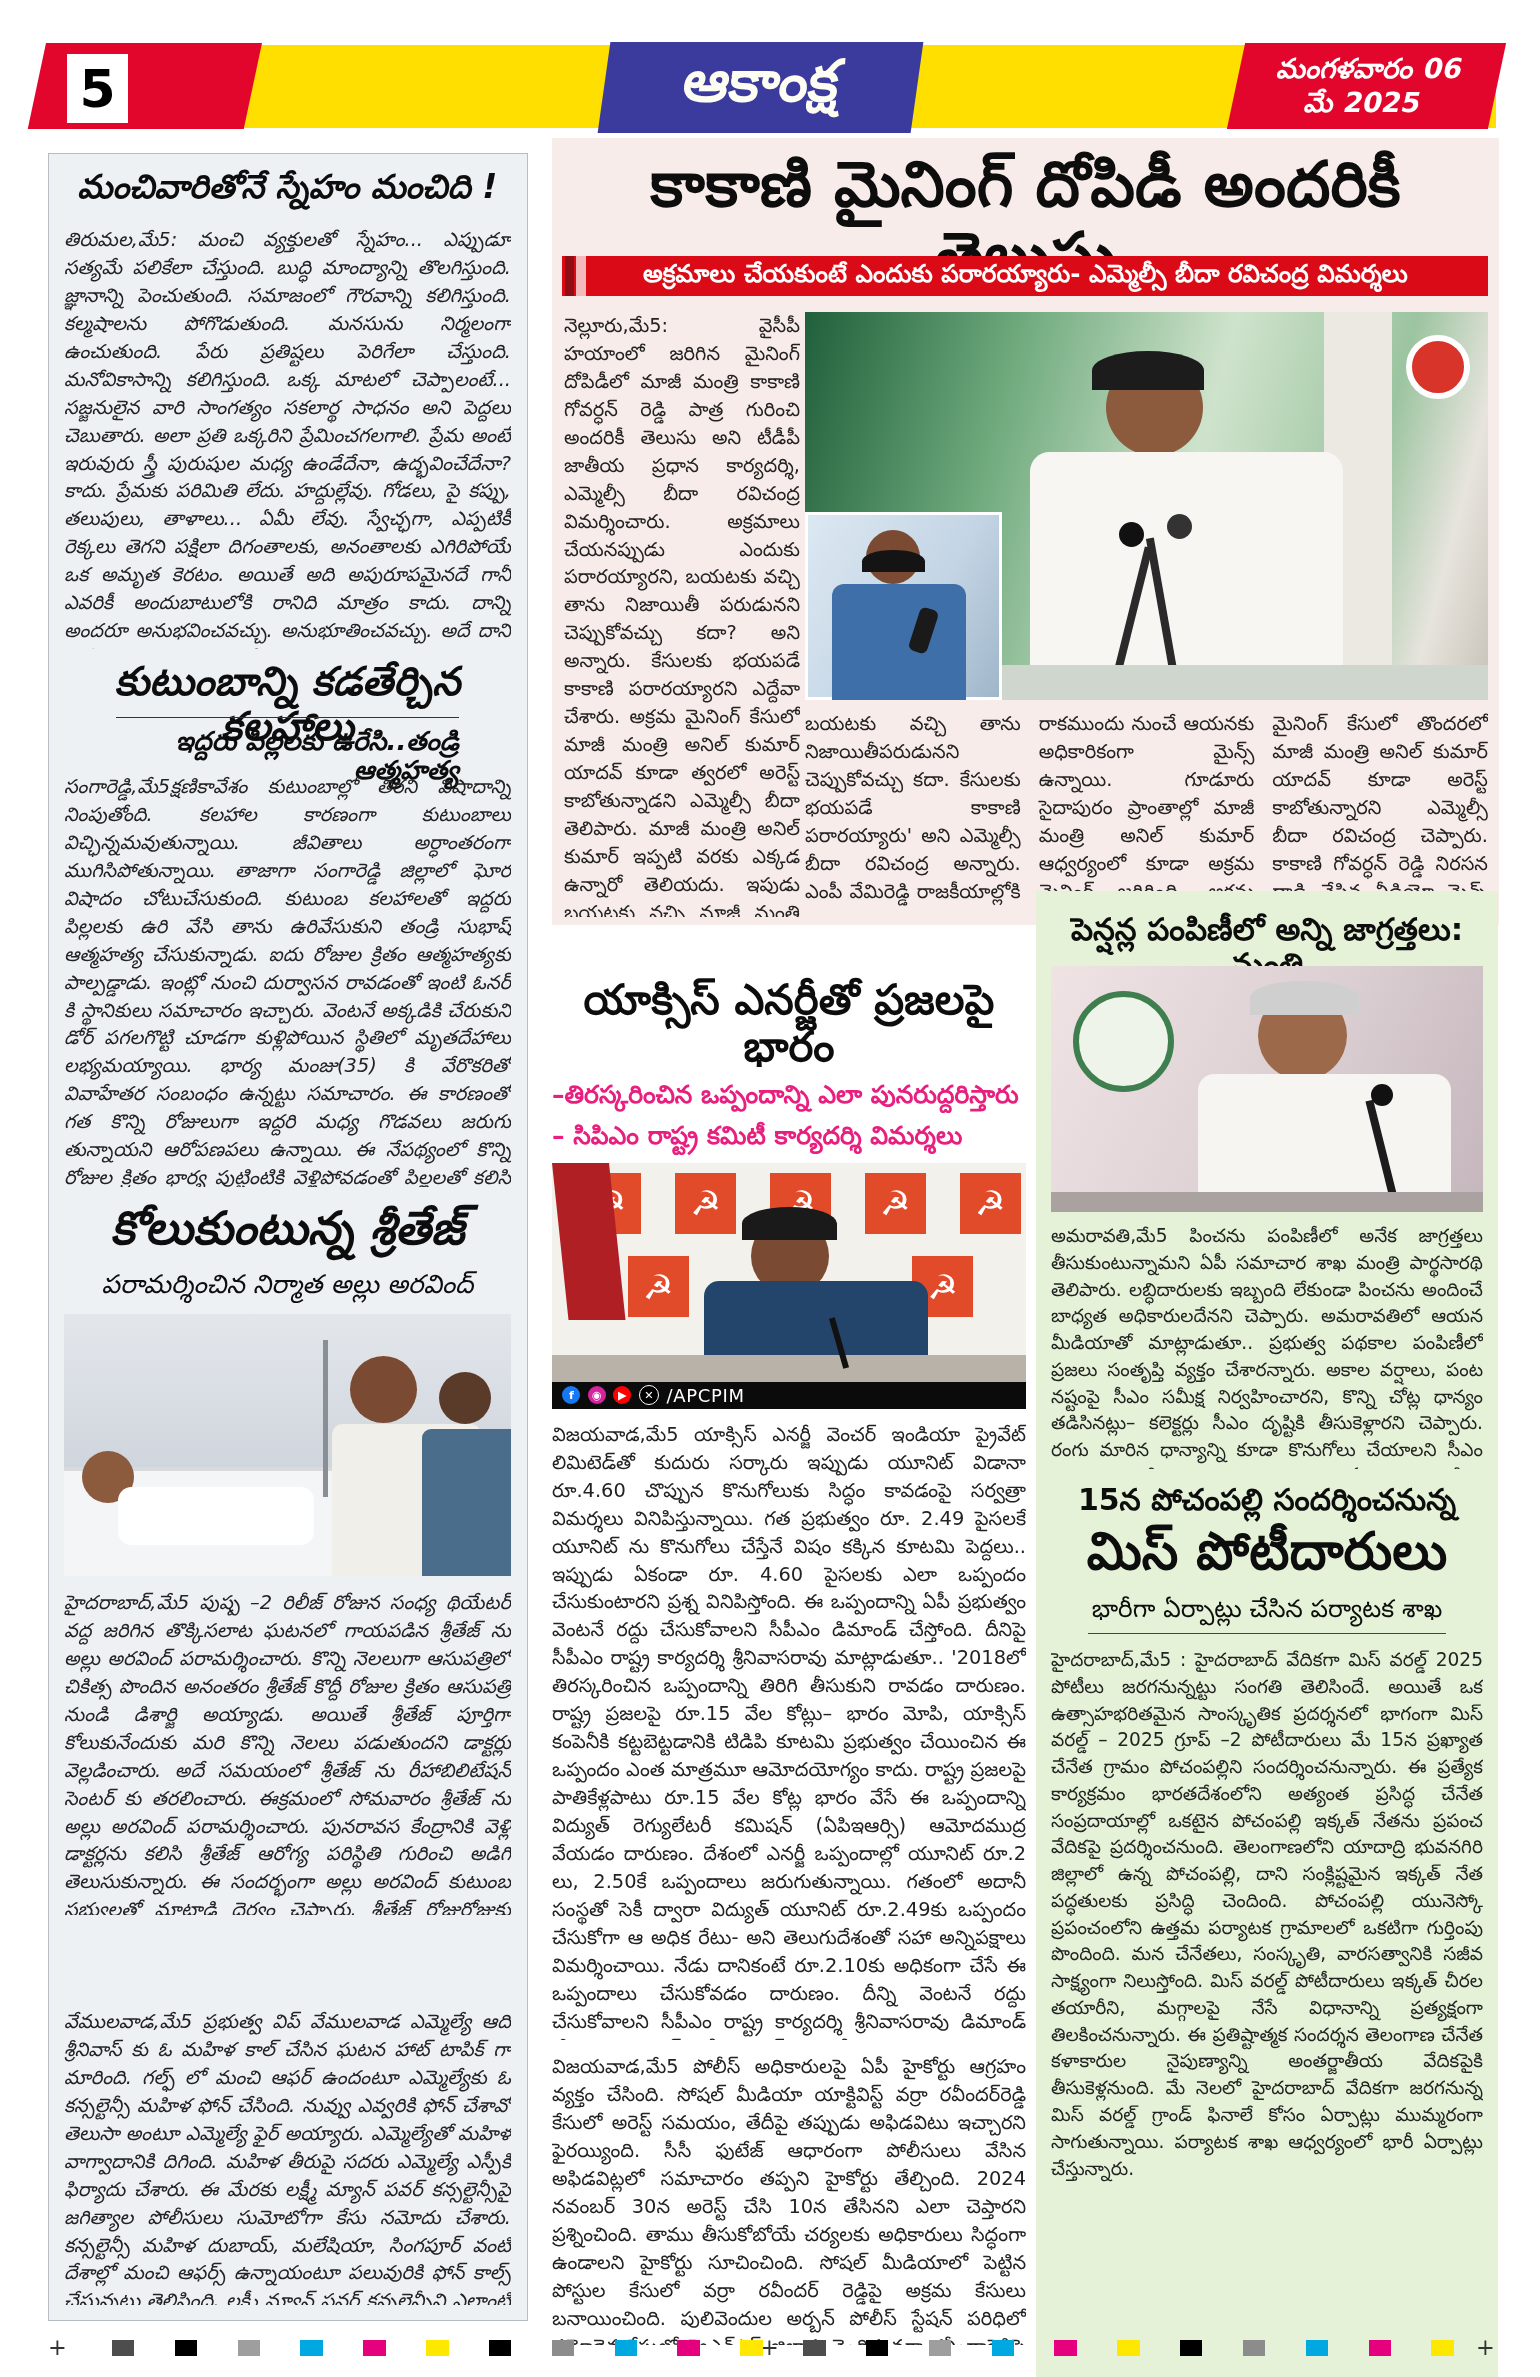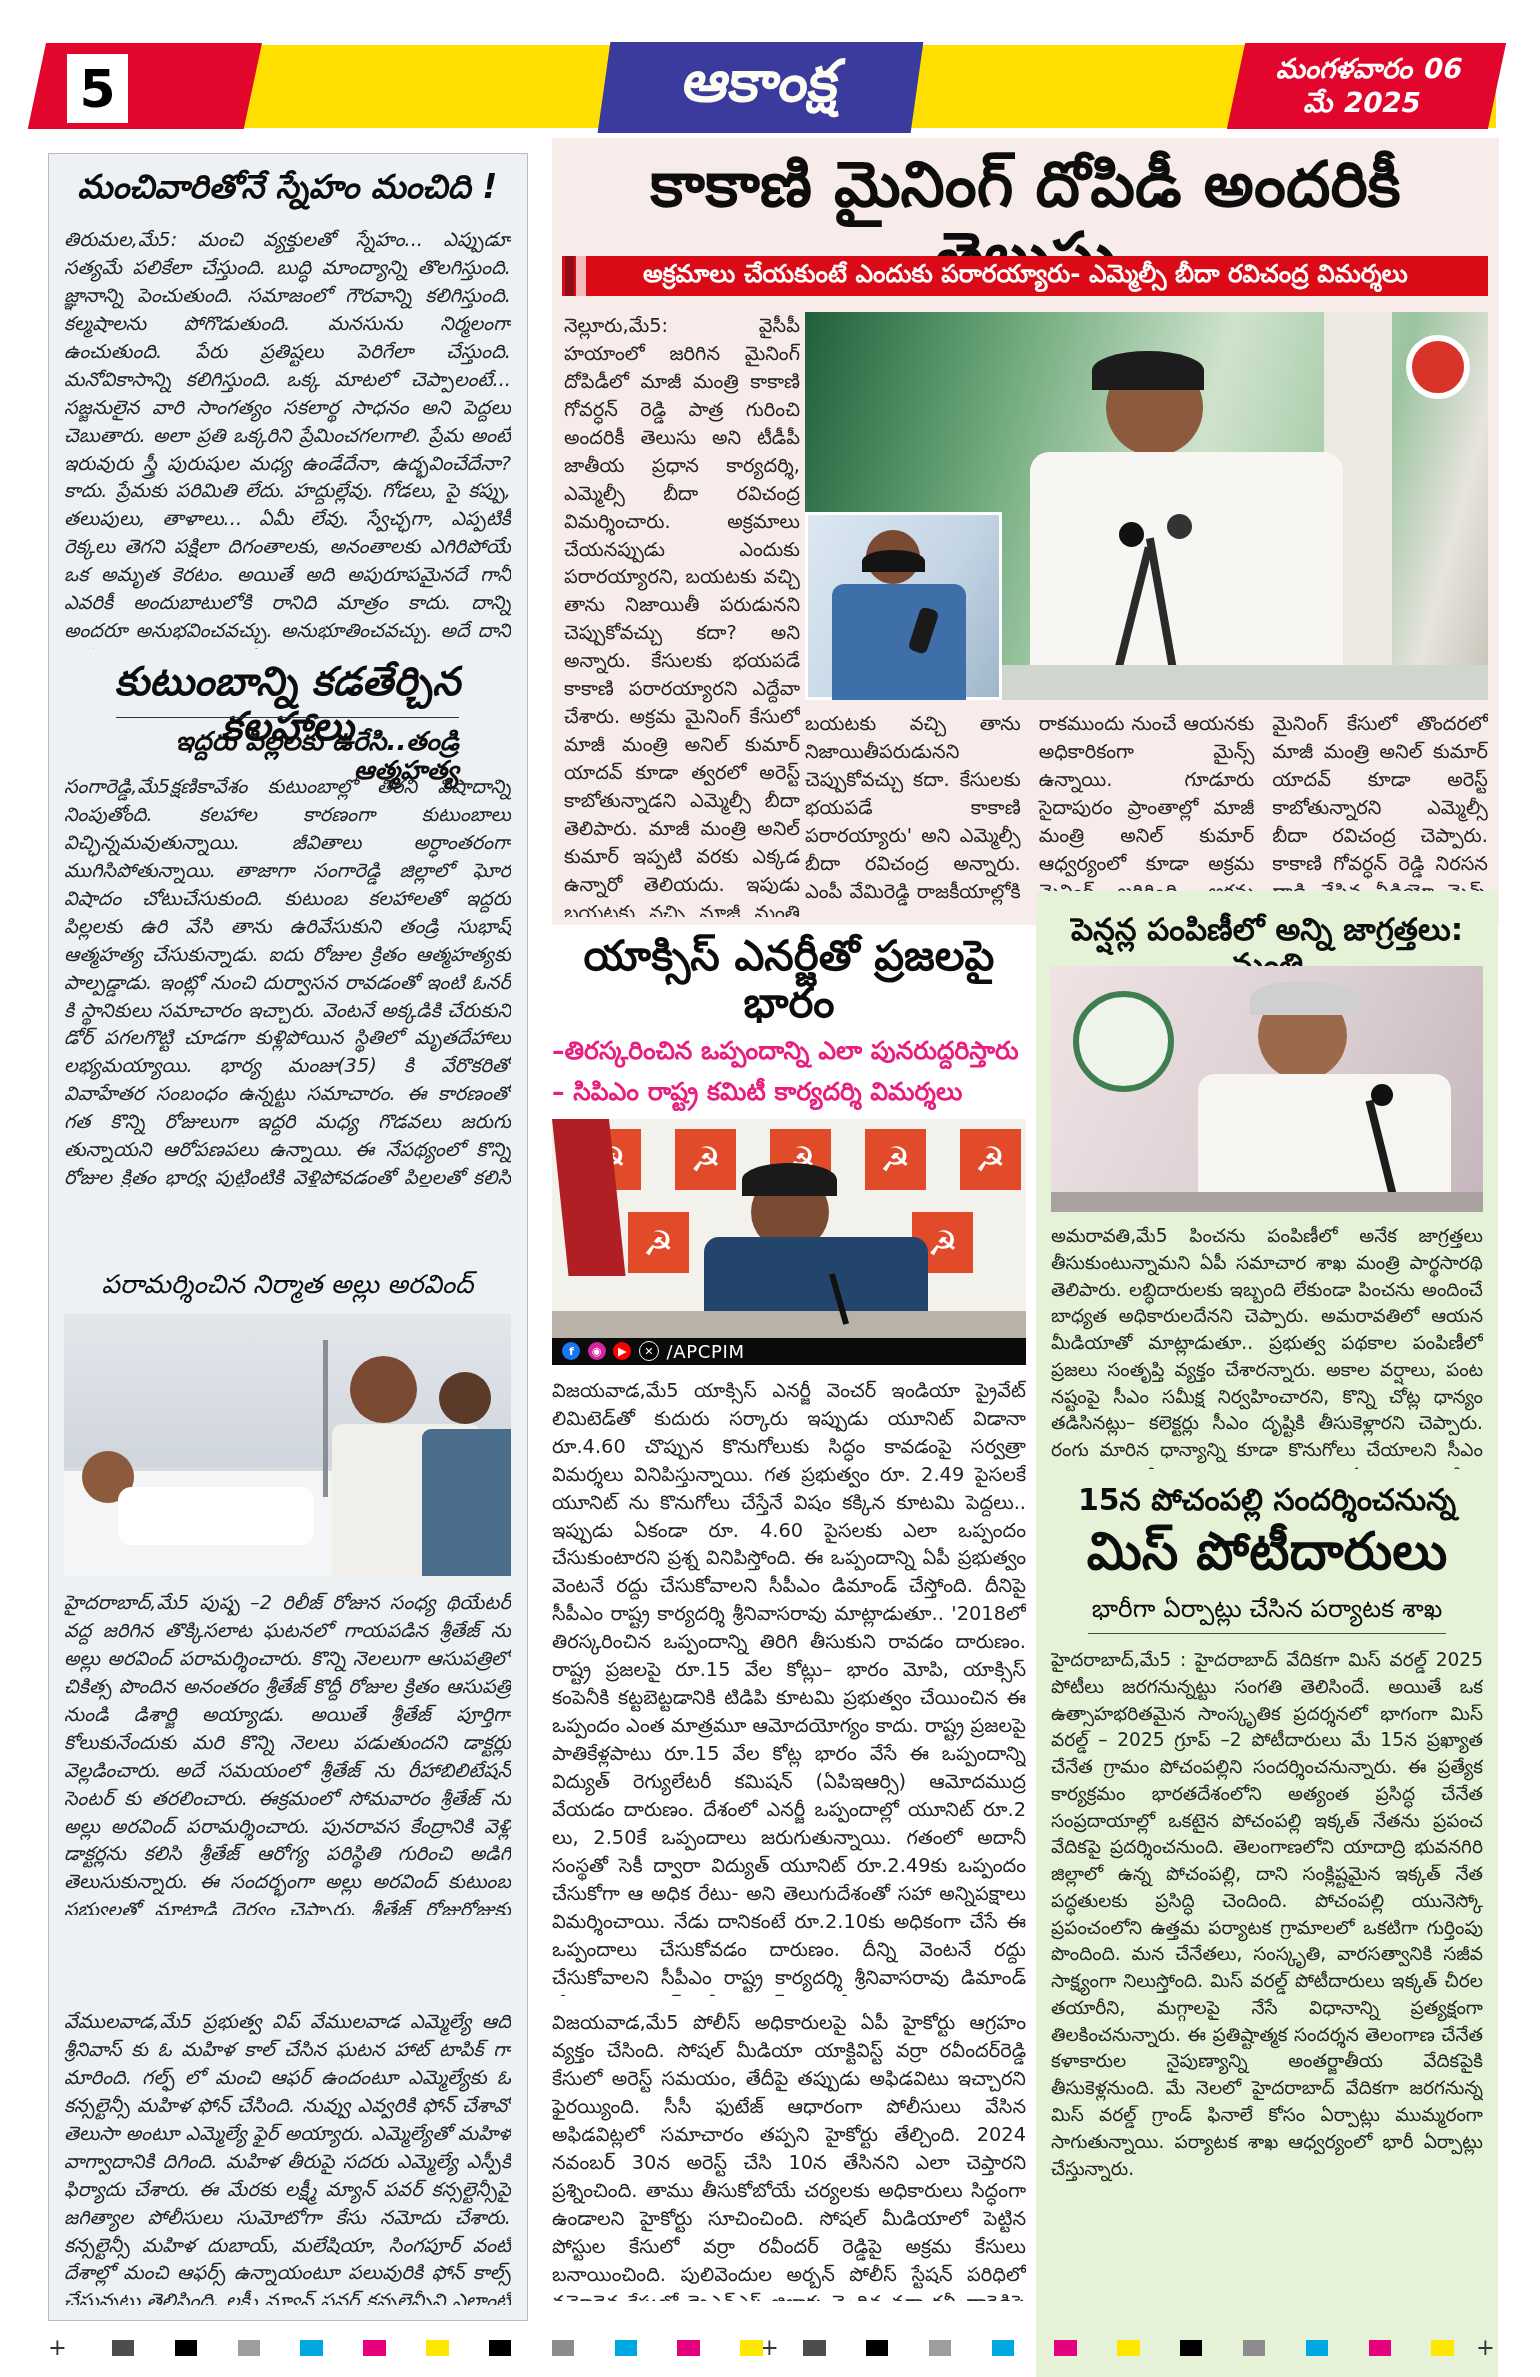--- a/index.html
+++ b/index.html
@@ -21,21 +21,21 @@
   
   .leftbox{position:absolute;left:48px;top:153px;width:478px;height:2166px;background:#eef1f4;border:0.7px solid #b6bdc5;}
   .leftbox .inner{position:absolute;left:15px;width:447px;font-style:italic;}
   
   .mainbox{position:absolute;left:552px;top:138px;width:947px;height:787px;background:#f8ecea;}
   .strap{position:absolute;left:10.4px;top:118px;width:926px;height:40px;background:#da0b16;color:#ffffff;
          display:flex;align-items:center;justify-content:center;font-size:24.6px;font-weight:bold;}
   .strap-tab1{position:absolute;left:3px;top:0;width:9px;height:40px;background:#8f0e14;}
   .strap-tab2{position:absolute;left:13.4px;top:0;width:10.4px;height:40px;background:#f3b9bb;}
   
-  .axiscol{position:absolute;left:552px;top:932px;width:474px;}
+  .axiscol{position:absolute;left:552px;top:976px;width:474px;}
   .sub-magenta{color:#e81f7e;font-weight:bold;font-size:25px;line-height:1.2;}
   
   .greenbox{position:absolute;left:1036px;top:891px;width:462px;height:1661px;background:#e5f2d8;}
   
   .ph{position:relative;overflow:hidden;}
   .ph *{position:absolute;}
   .socialbar{position:absolute;left:0;bottom:0;width:100%;height:27px;background:#0b0b0b;display:flex;align-items:center;gap:7.5px;padding-left:10.4px;box-sizing:border-box;}
   .sic{position:static!important;width:18px;height:18px;border-radius:50%;display:flex;align-items:center;justify-content:center;font-size:11.2px;color:#fff;font-weight:bold;}
   .handle{position:static!important;color:#ffffff;font-size:18px;font-weight:normal;letter-spacing:0.7px;}
   
@@ -58,20 +58,21 @@
   </div>
 
   <div class="leftbox">
     <div class="inner hl" style="top:15px;font-size:33px;">మంచివారితోనే స్నేహం మంచిది !</div>
     <div class="inner bt" style="top:72px;height:423px;">తిరుమల,మే5: మంచి వ్యక్తులతో స్నేహం... ఎప్పుడూ సత్యమే పలికేలా చేస్తుంది. బుద్ధి మాంద్యాన్ని తొలగిస్తుంది. జ్ఞానాన్ని పెంచుతుంది. సమాజంలో గౌరవాన్ని కలిగిస్తుంది. కల్మషాలను పోగొడుతుంది. మనసును నిర్మలంగా ఉంచుతుంది. పేరు ప్రతిష్టలు పెరిగేలా చేస్తుంది. మనోవికాసాన్ని కలిగిస్తుంది. ఒక్క మాటలో చెప్పాలంటే... సజ్జనులైన వారి సాంగత్యం సకలార్థ సాధనం అని పెద్దలు చెబుతారు. అలా ప్రతి ఒక్కరిని ప్రేమించగలగాలి. ప్రేమ అంటే ఇరువురు స్త్రీ పురుషుల మధ్య ఉండేదేనా, ఉద్భవించేదేనా? కాదు. ప్రేమకు పరిమితి లేదు. హద్దుల్లేవు. గోడలు, పై కప్పు, తలుపులు, తాళాలు... ఏమీ లేవు. స్వేచ్ఛగా, ఎప్పటికీ రెక్కలు తెగని పక్షిలా దిగంతాలకు, అనంతాలకు ఎగిరిపోయే ఒక అమృత కెరటం. అయితే అది అపురూపమైనదే గానీ ఎవరికీ అందుబాటులోకి రానిది మాత్రం కాదు. దాన్ని అందరూ అనుభవించవచ్చు. అనుభూతించవచ్చు. అదే దాని ప్రత్యేకత. నిజానికి ఈ లోకం ఇంత సజావుగా నడుస్తోందంటే దానికి కారణం, మూలం... ప్రేమే. ప్రేమ... భగవంతుడి ప్రతిరూపమే. ఆయన కల్యాణ గుణమేఇంత అద్భుతమైన ప్రేమను నిత్యజీవితంలో అనుభవిస్తున్న లోకం ఎంతో ఆనందంలో ఓలలాడాలి కదా... మరి ఈ దుఃఖం ఏమిటి, ఈ విషాదం ఏమిటి? మనుషుల్లోని స్వార్థం, మూర్ఖత్వం, దురాశ... ఈ దుర్గుణాలవల్ల వంచనకు గురవుతున్నామన్న సత్యం అమాయకులమైన మనకర్థం కాదు. అర్థమయ్యేసరికి మన జీవితమే ముగిసిపోతుంది.</div>
 
     <div class="inner hl" style="top:505px;font-size:40px;text-align:center;">కుటుంబాన్ని కడతేర్చిన కలహాలు</div>
     <div class="inner hl rule" style="top:563px;left:67px;width:343px;padding-top:9px;font-size:26px;">ఇద్దరు పిల్లలకు ఉరేసి..తండ్రి ఆత్మహత్య</div>
     <div class="inner bt" style="top:619px;height:414px;">సంగారెడ్డి,మే5క్షణికావేశం కుటుంబాల్లో తీరని విషాదాన్ని నింపుతోంది. కలహాల కారణంగా కుటుంబాలు విచ్ఛిన్నమవుతున్నాయి. జీవితాలు అర్ధాంతరంగా ముగిసిపోతున్నాయి. తాజాగా సంగారెడ్డి జిల్లాలో ఘోర విషాదం చోటుచేసుకుంది. కుటుంబ కలహాలతో ఇద్దరు పిల్లలకు ఉరి వేసి తాను ఉరివేసుకుని తండ్రి సుభాష్ ఆత్మహత్య చేసుకున్నాడు. ఐదు రోజుల క్రితం ఆత్మహత్యకు పాల్పడ్డాడు. ఇంట్లో నుంచి దుర్వాసన రావడంతో ఇంటి ఓనర్ కి స్థానికులు సమాచారం ఇచ్చారు. వెంటనే అక్కడికి చేరుకుని డోర్ పగలగొట్టి చూడగా కుళ్లిపోయిన స్థితిలో మృతదేహాలు లభ్యమయ్యాయి. భార్య మంజు(35) కి వేరొకరితో వివాహేతర సంబంధం ఉన్నట్టు సమాచారం. ఈ కారణంతో గత కొన్ని రోజులుగా ఇద్దరి మధ్య గొడవలు జరుగు తున్నాయని ఆరోపణపలు ఉన్నాయి. ఈ నేపథ్యంలో కొన్ని రోజుల క్రితం భార్య పుట్టింటికి వెళ్లిపోవడంతో పిల్లలతో కలిసి సుభాష్(40) ఉంటున్నాడు. మానసిక వేదనకు గురైన సుభాష్ చనిపోవాలని నిర్ణయించుకున్నాడు. కుమారుడు రిథిక్ మర్యాన్(09), కుమార్తె ఆరా(05)కి ఉరివేసి...అనంతరం ఉరివేసుకుని బలవన్మరణానికి పాల్పడ్డు. ముగ్గురి మరణంతో కుటుంబంలో విషాద ఛాయలు అలుముకున్నాయి. కుటుంబ సభ్యులు గుండెలవిసేలా రోదిస్తున్నారు. సమాచారం అందుకున్న పోలీసులు ఘటన స్థలానికి చేరుకొని కేసు నమోదు చేసి దర్యాప్తు చేస్తున్నట్లు తెలిపారు.</div>
 
+    <div class="inner hl" style="top:1049px;font-size:46px;">కోలుకుంటున్న శ్రీతేజ్</div>
     <div class="inner hl" style="top:1116px;font-size:26px;font-weight:normal;">పరామర్శించిన నిర్మాత అల్లు అరవింద్</div>
 
     <div class="inner ph" style="top:1160px;height:262px;background:linear-gradient(180deg,#e3e7ec 0%,#cfd5dc 60%,#b9c0c8 100%);">
       <div style="left:0;bottom:0;width:62%;height:40%;background:#f4f5f6;border-top:4.5px solid #d8dadd;"></div>
       <div style="left:4%;bottom:28%;width:52px;height:52px;border-radius:50%;background:#8c5a3c;"></div>
       <div style="left:12%;bottom:12%;width:44%;height:22%;background:#ffffff;border-radius:13.4px;"></div>
       <div style="left:58%;top:10%;width:4.5px;height:60%;background:#8a8f96;"></div>
       <div style="left:64%;top:16%;width:67px;height:67px;border-radius:50%;background:#7a4a32;"></div>
       <div style="left:60%;top:42%;width:149px;height:58%;background:#f1efe9;border-radius:10.4px 10.4px 0 0;"></div>
       <div style="left:84%;top:22%;width:52px;height:52px;border-radius:50%;background:#5a3a28;"></div>

